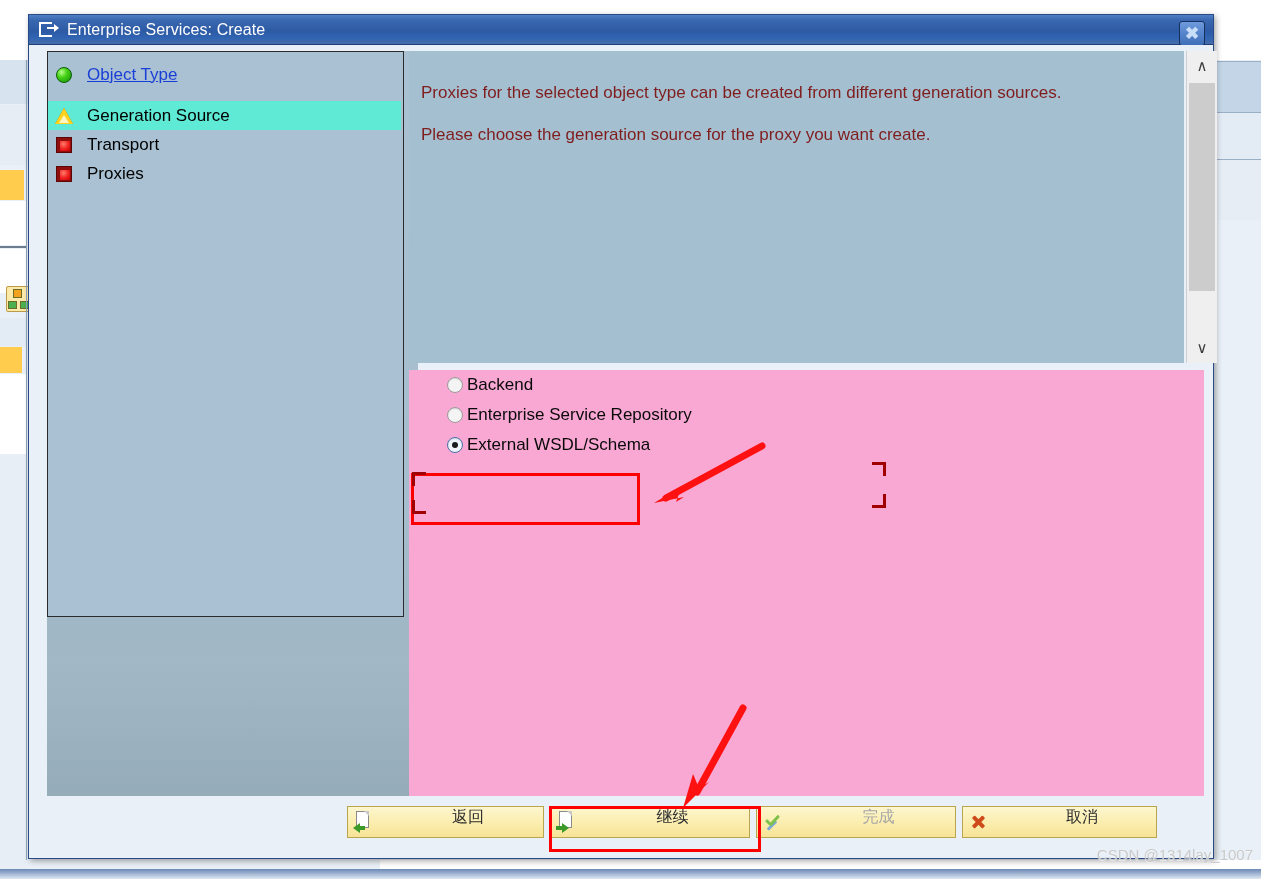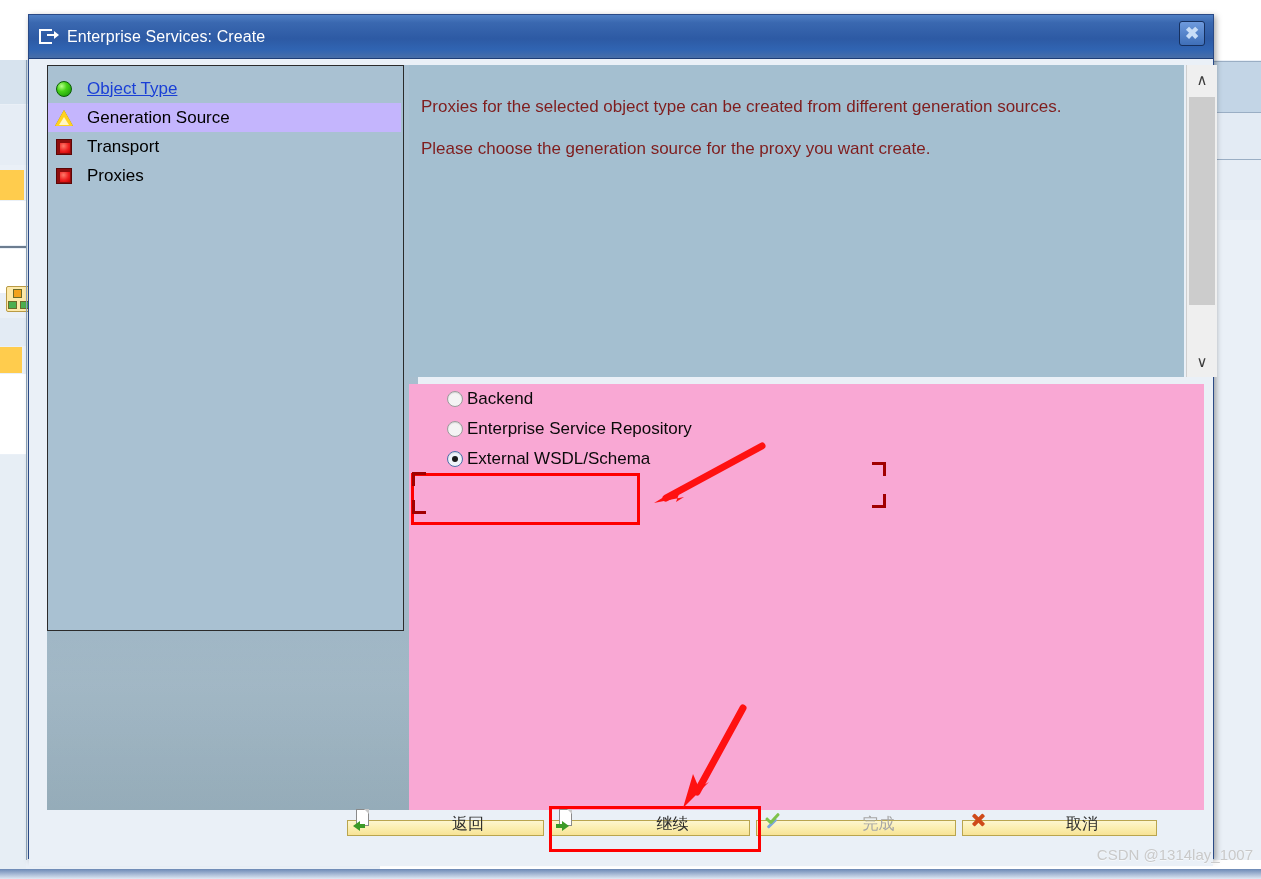--- a/index.html
+++ b/index.html
@@ -37,21 +37,21 @@
     left: 28px; top: 14px;
     width: 1186px; height: 845px;
     border: 1px solid #2a4a86;
     background: #eaf0f7;
     box-shadow: 2px 2px 6px rgba(0,0,0,0.35);
   }
 
   
   #titlebar {
     position: relative;
-    height: 44px;
+    height: 30px;
     background: linear-gradient(to bottom, #4f7fc4 0%, #3a68b0 18%, #2d5aa4 55%, #3064b2 80%, #486ea8 100%);
     border-bottom: 1px solid #1d3d77;
     display: flex;
     align-items: center;
     padding: 0 6px 0 10px;
   }
   #titlebar .tb-icon {
     width: 20px; height: 18px;
     flex: 0 0 auto;
     margin-right: 8px;
@@ -171,22 +171,23 @@
   .nav-label {
     font-size: 17px;
     color: #000000;
     white-space: nowrap;
   }
   .nav-item.link .nav-label {
     color: #1a3fd6;
     text-decoration: underline;
   }
   .nav-item.current {
-    background: #c4b5fd;
+    background: #5eead4;
     margin-right: 2px;
+    margin-top: 12px;
   }
   .nav-item.current .nav-label { color: #000; }
 
   
   #instr-panel {
     position: absolute;
     left: 380px; top: 6px;
     width: 775px; height: 312px;
     background: #a4bfd0;
     padding: 14px 16px 0 12px;
@@ -284,23 +285,23 @@
     left: 0; bottom: 0;
     width: 100%; height: 56px;
     background: #eaf0f7;
   }
   #btn-row {
     position: absolute;
     left: 318px; top: 10px;
     display: flex;
   }
   .sapbtn {
-    height: 16px;
+    height: 32px;
     display: flex;
-    align-items: flex-end;
+    align-items: flex-start;
     background: linear-gradient(to bottom, #fdf6cf 0%, #fbeeb0 50%, #f7e396 100%);
     border: 1px solid #b9a54e;
     margin-right: 6px;
     cursor: pointer;
     position: relative;
     gap: 40px;
   }
   .sapbtn .b-ico {
     width: 26px; height: 30px;
     flex: 0 0 auto;

